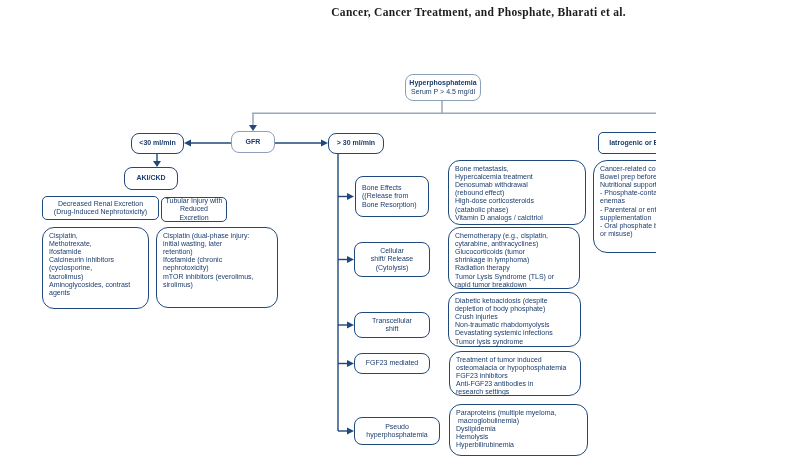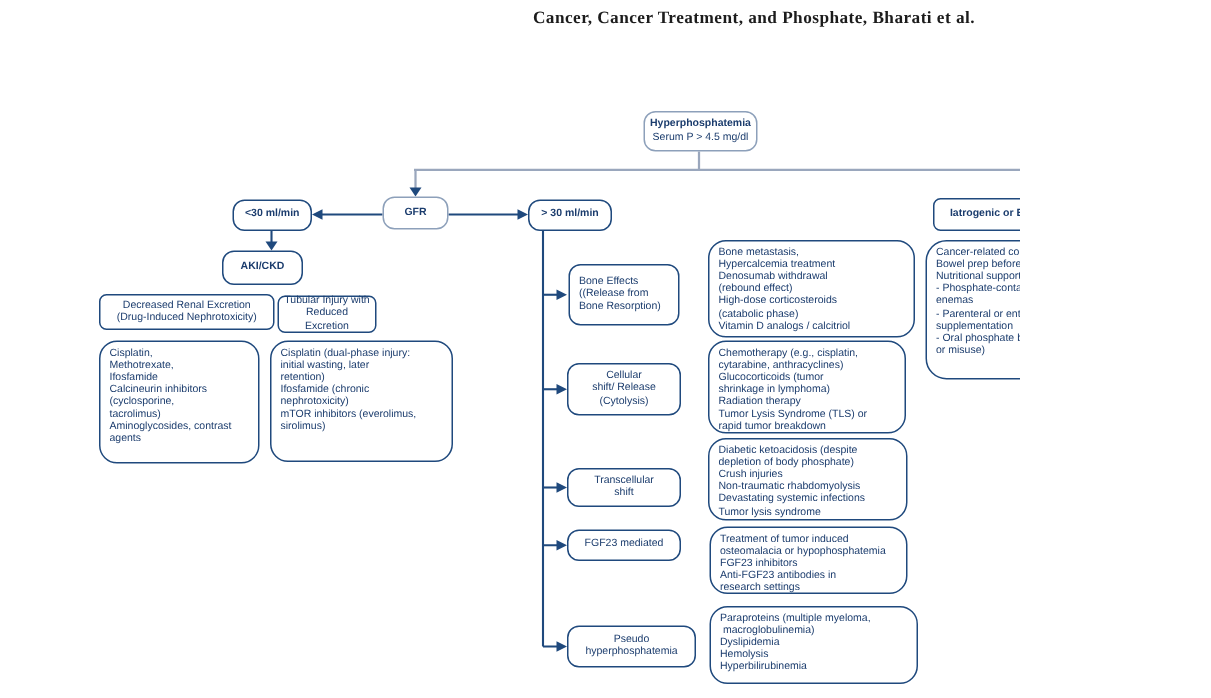--- a/index.html
+++ b/index.html
@@ -2,21 +2,20 @@
 <html><head>
 <meta charset="utf-8">
 <style>
   html,body{margin:0;padding:0;background:#ffffff;}
   .page{
     position:relative;
     width:656px;height:465px;
     background:#ffffff;
     font-family:"Liberation Sans", sans-serif;
     overflow:hidden;
-    margin-left:24px;
   }
   .hdr{
     position:absolute;top:6px;right:30px;
     font-family:"Liberation Serif", serif;
     font-weight:bold;font-size:11.5px;color:#1c1c1c;
     letter-spacing:.3px;
   }
   .box{
     position:absolute;
     border:1.3px solid #1f497d;

